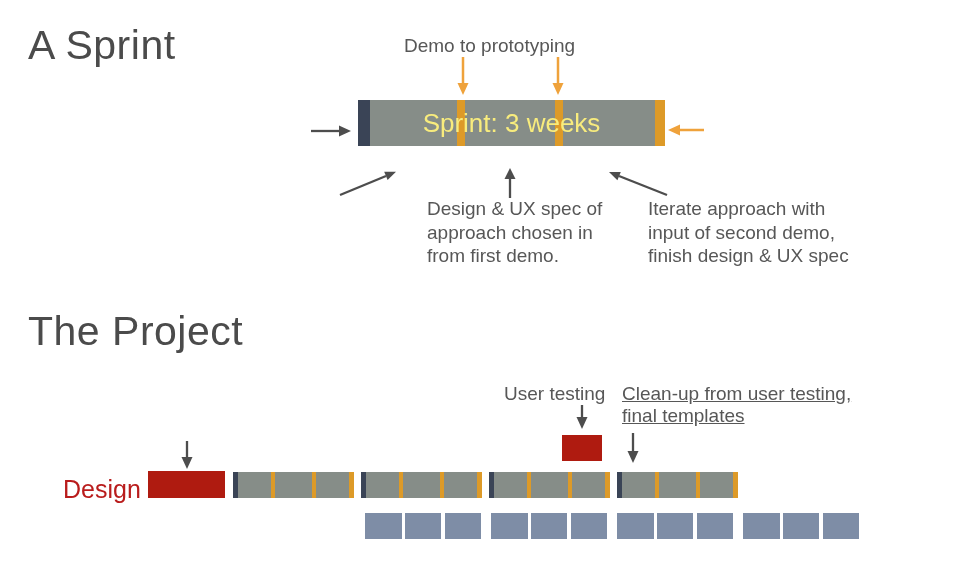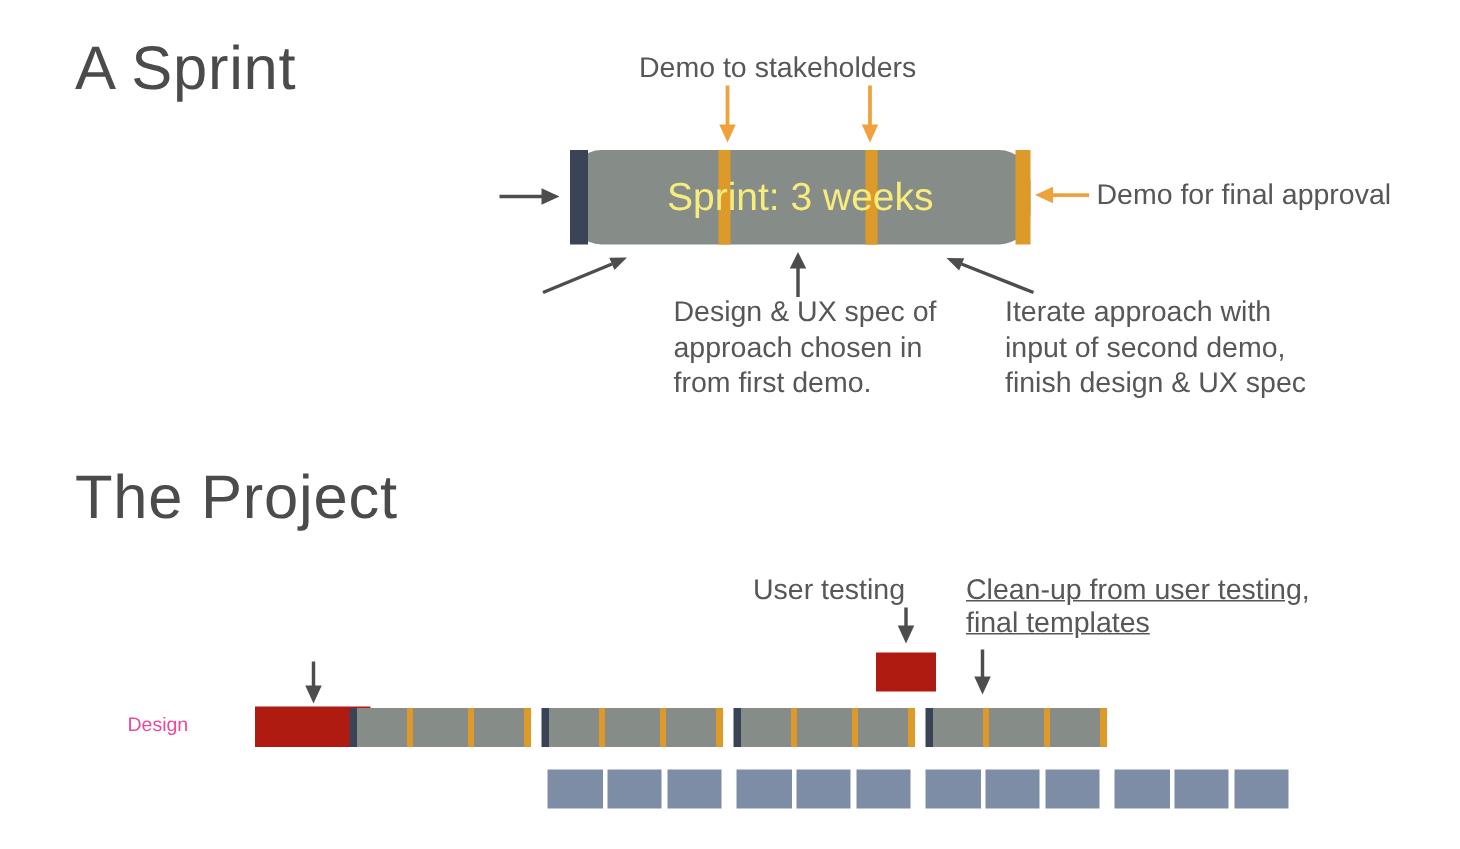--- a/index.html
+++ b/index.html
@@ -5,29 +5,28 @@
   :root{
     --orange-arrow:#EFA23B; --orange-stripe:#DD9A28; --navy:#3A4456;
     --bar-gray:#868D88; --yellow-label:#F8EC7D; --red:#AF1B10;
     --dev-blue:#7E8DA6; --arrow-gray:#4D4D4D; --text:#575757; --title:#4B4B4B;
   }
   html,body{margin:0;padding:0;background:#fff;}
   #canvas{
     position:relative; width:973px; height:566px; background:#ffffff;
     font-family:"Liberation Sans","DejaVu Sans",sans-serif; overflow:hidden;
   }
-  .abs{position:absolute;margin-left:22px;}
+  .abs{position:absolute;}
   .title{font-size:41px; font-weight:200; color:var(--title); letter-spacing:0.5px; white-space:nowrap;}
   .note{font-size:19px; font-weight:300; color:var(--text); line-height:23.5px; white-space:pre-line;}
   .note.tight{line-height:22px;}
-  .row-label{font-size:13px; font-weight:300; color:#ec4899; white-space:nowrap;}
+  .row-label{font-size:25px; font-weight:300; color:#b91c1c; white-space:nowrap;}
   .big-bar{
-    left:358px; top:100px; width:307px; height:63px;
+    left:358px; top:100px; width:307px; height:46px;
     background:var(--bar-gray);
-    border-radius:21px;
   }
   .big-bar .marker{position:absolute; top:0; height:100%;}
   .big-bar-label{
     position:absolute; left:0; top:0; width:100%; height:100%;
     display:flex; align-items:center; justify-content:center;
     font-size:26px; font-weight:300; color:var(--yellow-label); white-space:nowrap;
   }
   .mini-sprint{
     position:absolute; top:472px; width:121px; height:26px;
     background:linear-gradient(to right,
@@ -44,21 +43,21 @@
   .stroke-dark{stroke:var(--arrow-gray); fill:none; stroke-width:2.3;}
   .fill-dark{fill:var(--arrow-gray);}
 </style>
 </head>
 <body>
 
 <div id="canvas">
 
   <div class="abs title" style="left:28px; top:22px;">A Sprint</div>
 
-  <div class="abs note" style="left:404px; top:34px;">Demo to stakeholders</div>
+  <div class="abs note" style="left:404px; top:34px;">Demo to prototyping</div>
 
   <div class="abs" style="left:456px; top:57px;">
     <svg width="14" height="38">
         <line class="stroke-orange" x1="7" y1="0" x2="7" y2="27"></line>
         <polygon class="fill-orange" points="7,38 1.5,26 12.5,26"></polygon>
       </svg>
   </div>
   <div class="abs" style="left:551px; top:57px;">
     <svg width="14" height="38">
         <line class="stroke-orange" x1="7" y1="0" x2="7" y2="27"></line>
@@ -80,21 +79,20 @@
         <polygon class="fill-dark" points="40,7 28,1.5 28,12.5"></polygon>
       </svg>
   </div>
 
   <div class="abs" style="left:668px; top:123px;">
     <svg width="36" height="14">
         <line class="stroke-orange" x1="36" y1="7" x2="10" y2="7"></line>
         <polygon class="fill-orange" points="0,7 12,1.5 12,12.5"></polygon>
       </svg>
   </div>
-  <div class="abs note" style="left:709px; top:119px;">Demo for final approval</div>
 
   <div class="abs" style="left:338px; top:165px;">
     <svg width="62" height="32">
         <line class="stroke-dark" x1="2" y1="30" x2="48" y2="11"></line>
         <polygon class="fill-dark" points="58,6.7 49.6,15 46.2,6.8"></polygon>
       </svg>
   </div>
 
   <div class="abs" style="left:503px; top:168px;">
     <svg width="14" height="30">
@@ -118,21 +116,21 @@
 input of second demo,
 finish design &amp; UX spec</div>
 
   <div class="abs" style="left:180px; top:441px;">
     <svg width="14" height="28">
         <line class="stroke-dark" x1="7" y1="0" x2="7" y2="17"></line>
         <polygon class="fill-dark" points="7,28 1.5,16 12.5,16"></polygon>
       </svg>
   </div>
 
-  <div class="abs note tight" style="left:480px; top:383px;">User testing</div>
+  <div class="abs note tight" style="left:504px; top:383px;">User testing</div>
   <div class="abs" style="left:575px; top:405px;">
     <svg width="14" height="24">
         <line class="stroke-dark" x1="7" y1="0" x2="7" y2="13"></line>
         <polygon class="fill-dark" points="7,24 1.5,12 12.5,12"></polygon>
       </svg>
   </div>
   <div class="abs red-bar" style="left:562px; top:435px; width:40px; height:26px;"></div>
 
   <div class="abs note tight" style="left:622px; top:383px;text-decoration:underline;">Clean-up from user testing,
 final templates</div>

